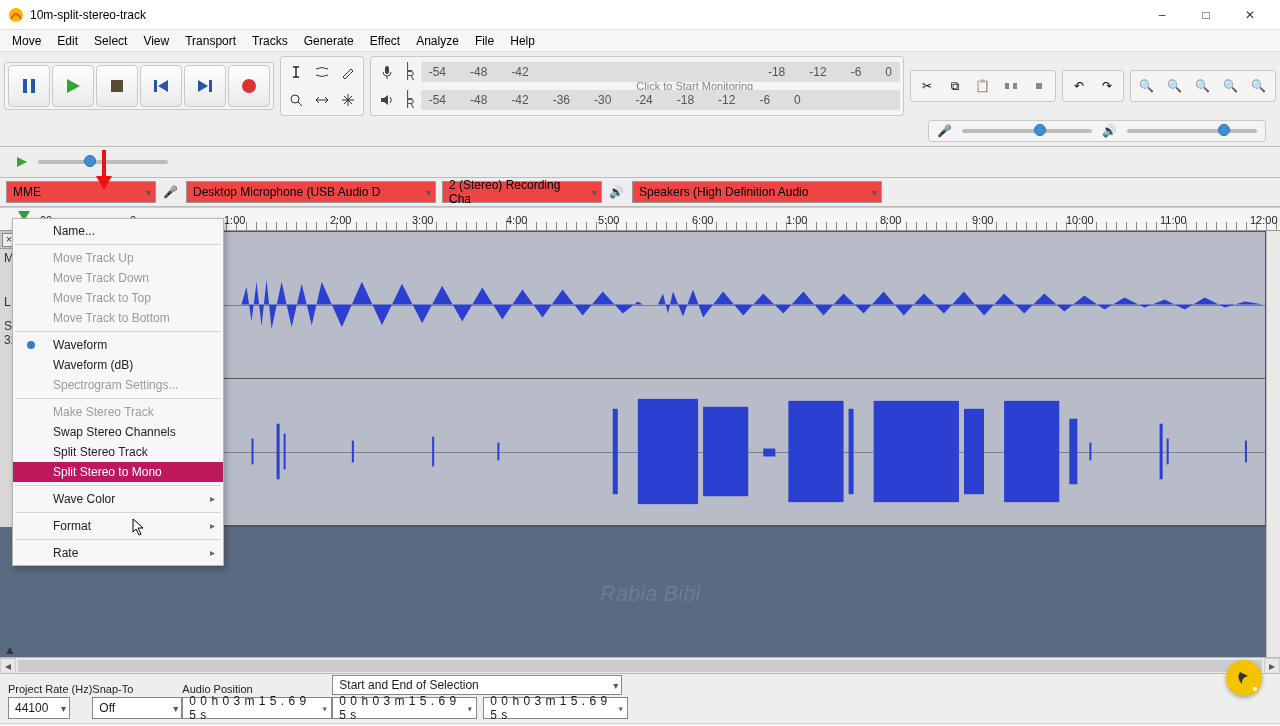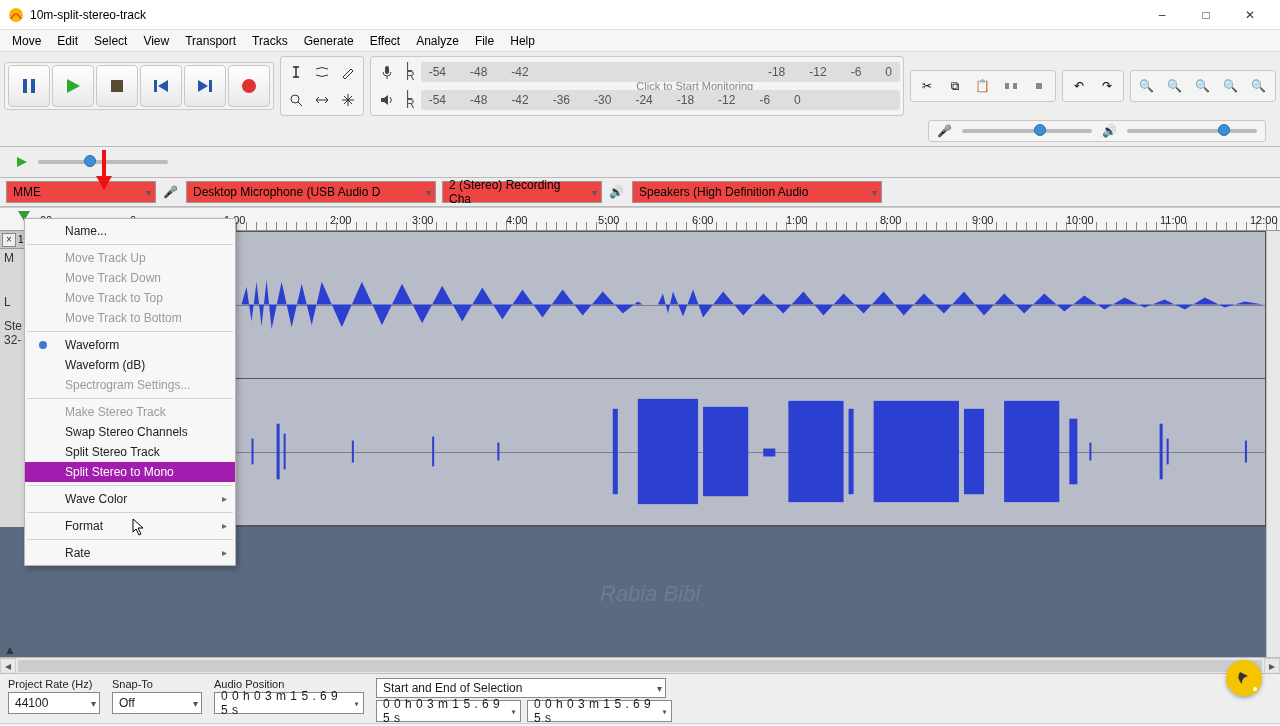--- a/index.html
+++ b/index.html
@@ -57,38 +57,38 @@
   .trackhdr .tknum { width:26px; text-align:center; font-size:10px; border-left:1px solid #999; }
   .trackhdr .stub { padding:2px 4px; font-size:10px; color:#333; line-height:14px; }
 
   .waves { position:absolute; left:100px; right:14px; top:0; height:296px; background:#b8bcc8; border:1px solid #555; }
   .wavecell { height:147px; border-bottom:1px solid #555; background:#b8bcc8; position:relative; overflow:hidden; }
   .wavecell .mid { position:absolute; left:0; right:0; top:50%; height:1px; background:#7a8090; }
   .wavecell svg { position:absolute; left:0; top:0; width:100%; height:100%; }
   .playhead { position:absolute; top:0; bottom:0; width:1px; background:#222; left:335px; }
 
   
-  .ctxmenu { position:absolute; left:24px; top:218px; width:212px; background:#f7f7f7; border:1px solid #b5b5b5; box-shadow:2px 3px 6px rgba(0,0,0,0.25); z-index:100; padding:2px 0; }
+  .ctxmenu { position:absolute; left:12px; top:218px; width:212px; background:#f7f7f7; border:1px solid #b5b5b5; box-shadow:2px 3px 6px rgba(0,0,0,0.25); z-index:100; padding:2px 0; }
   .ctxmenu .mi { padding:3px 14px 3px 40px; font-size:12px; color:#222; position:relative; white-space:nowrap; }
   .ctxmenu .mi.disabled { color:#9a9a9a; }
-  .ctxmenu .mi.sel { background:#a21caf; color:#fff; }
+  .ctxmenu .mi.sel { background:#be185d; color:#fff; }
   .ctxmenu .sep { height:1px; background:#d4d4d4; margin:3px 2px; }
   .ctxmenu .mi .radio { position:absolute; left:14px; top:6px; width:8px;height:8px; background:#3a7bd5; border-radius:50%; }
   .ctxmenu .mi .sub { position:absolute; right:8px; top:4px; color:#666; font-size:10px; }
   .mouseptr { position:absolute; left:132px; top:518px; z-index:101; pointer-events:none; }
 
   
   .hscroll { position:absolute; left:0; right:0; bottom:0; height:16px; background:#e8e8e8; border-top:1px solid #bbb; display:flex;align-items:center; }
   .hscroll .arrow { width:16px;height:16px;display:flex;align-items:center;justify-content:center;color:#555;border:1px solid #ccc; }
   .hscroll .thumb { flex:1; margin:0 2px; height:12px; background:#ccc; position:relative; }
   .vscroll { position:absolute; right:0; top:0; width:14px; height:100%; background:#e8e8e8; border-left:1px solid #bbb; }
   .collapsearrow { position:absolute; left:4px; bottom:18px; width:12px;height:12px; color:#333; }
 
   
-  .selbar { height:50px; background:#eeeeee; border-top:1px solid #bbb; display:flex; align-items:flex-start; padding:4px 8px; gap:12px; }
+  .selbar { height:50px; background:#eeeeee; border-top:1px solid #bbb; display:flex; align-items:flex-end; padding:4px 8px; }
   .selgrp { display:flex; flex-direction:column; gap:2px; }
   .selgrp .lbl { font-size:11px; color:#222; }
   .selinput { height:22px; border:1px solid #888; background:#fff; padding:0 16px 0 6px; display:flex;align-items:center; font-size:12px; color:#1a1a1a; position:relative; }
   .selinput::after { content:"▾"; position:absolute; right:3px; font-size:10px; color:#555; }
   .selinput.time { font-family:"Consolas",monospace; letter-spacing:0.5px; }
   .selrow { display:flex; gap:6px; }
 
   .statusbar { height:18px; background:#f4f4f4; border-top:1px solid #ccc; display:flex; align-items:center; padding:0 8px; gap:40px; font-size:11px; color:#333; }
 
   .yellowlogo { position:absolute; right:18px; bottom:30px; width:36px;height:36px; border-radius:50%; background:#f5c400; display:flex;align-items:center;justify-content:center; box-shadow:0 2px 4px rgba(0,0,0,0.3); z-index:60; }
@@ -449,21 +449,21 @@
   <div class="sep"></div>
   <div class="mi"><span>Rate</span><span class="sub">▸</span></div>
 </div>
 <svg class="mouseptr" width="16" height="20">
     <path d="M1 1 L1 14 L4 11 L7 17 L9 16 L6 10 L11 10 Z" fill="#fff" stroke="#000"></path>
   </svg>
 
 <div class="selbar">
   <div class="selgrp">
     <span class="lbl">Project Rate (Hz)</span>
-    <div class="selinput" style="width:92px">
+    <div class="selinput" style="width:62px">
         <span>44100</span>
       </div>
   </div>
   <div class="selgrp">
     <span class="lbl">Snap-To</span>
     <div class="selinput" style="width:90px">
         <span>Off</span>
       </div>
   </div>
   <div class="selgrp">

